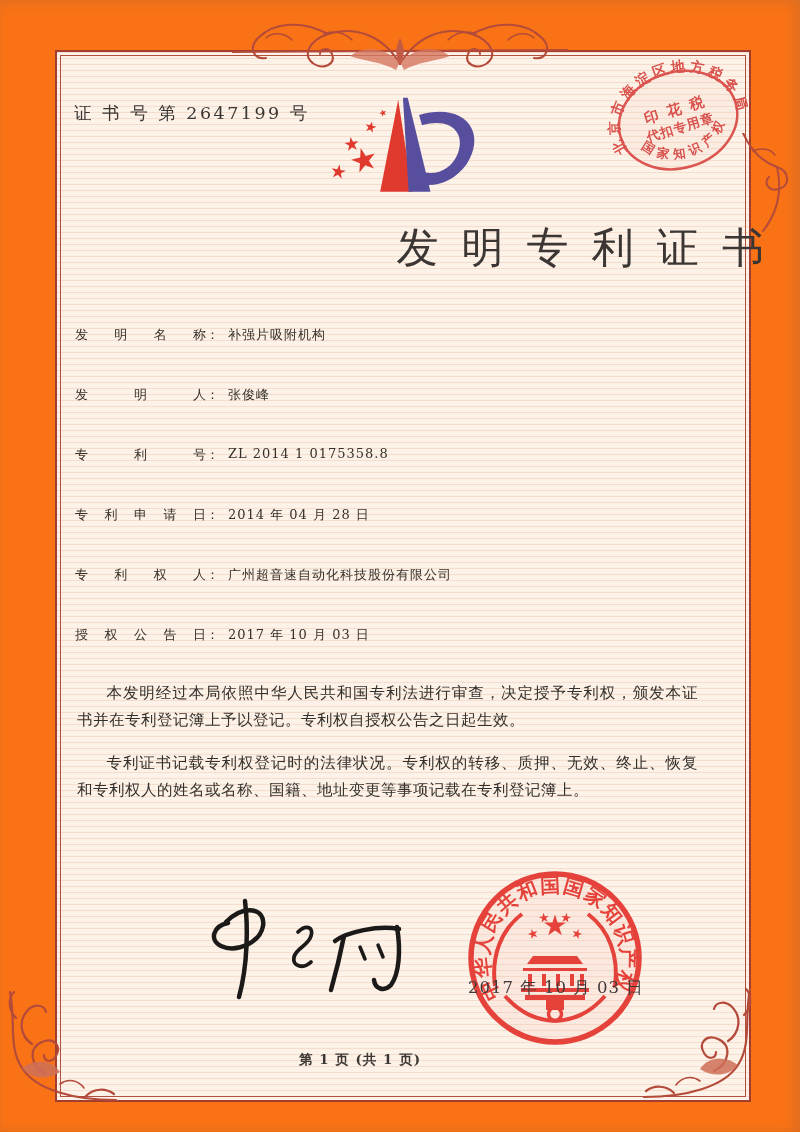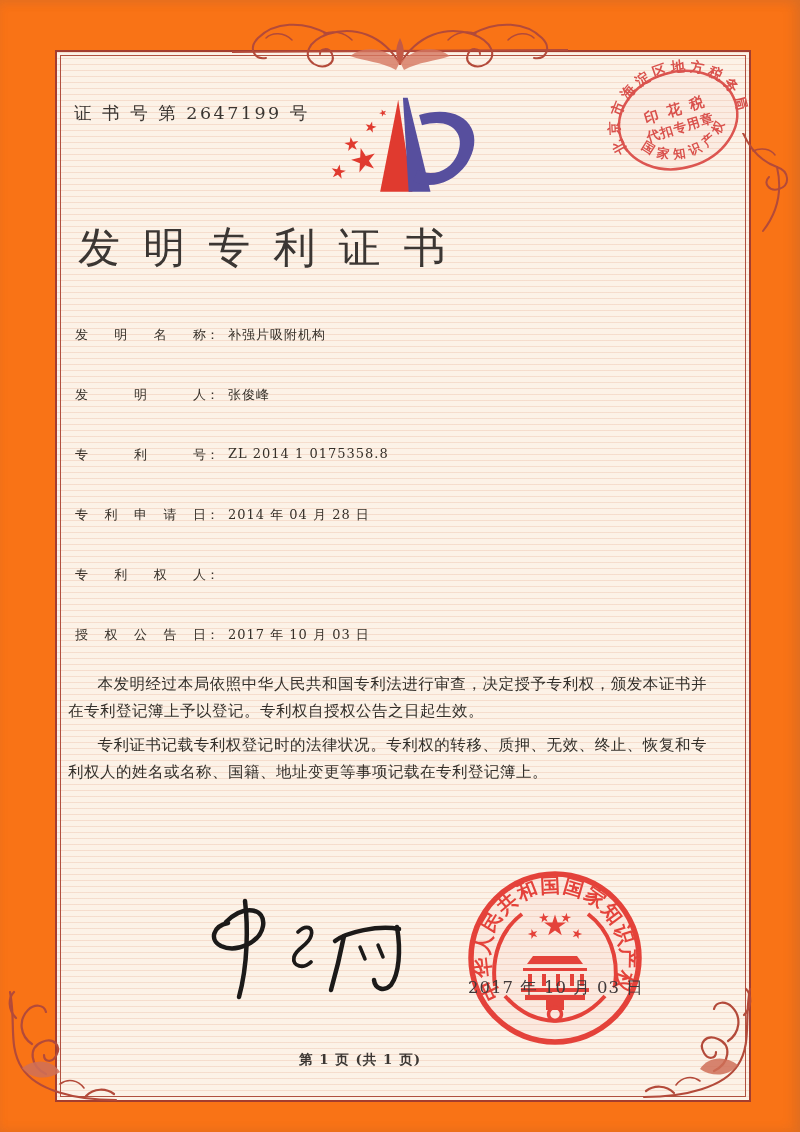--- a/index.html
+++ b/index.html
@@ -10,30 +10,30 @@
   .frame{position:absolute;left:55px;top:50px;width:692px;height:1048px;
          border:2.5px solid #a33d2f;z-index:1;
          background:
            repeating-linear-gradient(180deg, rgba(228,166,136,.28) 0px, rgba(228,166,136,.28) 1px, rgba(0,0,0,0) 1px, rgba(0,0,0,0) 6px),
            #fcf2e7;}
   .frame .inner{position:absolute;left:3px;top:3px;right:3px;bottom:3px;border:1px solid #b0503f;}
   .orn{position:absolute;z-index:2;}
   .layer{position:absolute;z-index:3;}
   .cert-no{left:74px;top:101px;font-size:17.5px;color:#3a3531;letter-spacing:2.5px;}
   .logo{left:302px;top:94px;}
-  .title{left:55px;top:220px;width:692px;text-align:left;font-size:42px;color:#3b3633;
-         letter-spacing:.55em;text-indent:.55em;font-weight:500;}
+  .title{left:55px;top:220px;width:692px;text-align:right;font-size:42px;color:#3b3633;
+         letter-spacing:.55em;text-indent:.55em;font-weight:500;padding-left:40px;}
   .fields{left:75px;top:326px;width:640px;}
   .frow{height:60px;font-size:13px;color:#363029;display:flex;align-items:flex-start;}
   .flabel{display:inline-block;width:131px;text-align:justify;text-align-last:justify;letter-spacing:0;}
   .fcolon{margin-right:9px;}
   .fvalue{letter-spacing:1px;}
   .body-text{left:61px;top:664px;width:653px;font-size:15.5px;line-height:27px;color:#332f2a;
              text-align:justify;letter-spacing:.5px;}
-  .body-text p{margin:7px;text-indent:1.9em;}
+  .body-text p{margin:16px;text-indent:1.9em;}
   .officials{left:87px;top:927px;font-size:18.5px;color:#393430;letter-spacing:4px;line-height:41px;}
   .sig{left:192px;top:896px;}
   .seal-wrap{left:465px;top:868px;z-index:4;}
   .seal-date{left:468px;top:977px;width:180px;font-size:16.5px;color:#40393a;letter-spacing:1px;z-index:5;white-space:nowrap;}
   .footer{left:240px;top:1051px;width:240px;text-align:center;font-size:13.5px;color:#3c3733;letter-spacing:1px;font-weight:bold;}
   .stamp-wrap{left:604px;top:58px;z-index:4;transform:rotate(-17deg);transform-origin:50% 50%;}
   svg text{font-family:"DejaVu Serif","Liberation Serif",serif;}
 </style>
 </head>
 <body>
@@ -125,20 +125,21 @@
         <span class="fvalue">ZL 2014 1 0175358.8</span>
     </div>
     <div class="frow">
       <span class="flabel">专利申请日</span>
         <span class="fcolon">：</span>
         <span class="fvalue">2014 年 04 月 28 日</span>
     </div>
     <div class="frow">
       <span class="flabel">专利权人</span>
         <span class="fcolon">：</span>
+        <span class="fvalue">广州超音速自动化科技股份有限公司</span>
     </div>
     <div class="frow">
       <span class="flabel">授权公告日</span>
         <span class="fcolon">：</span>
         <span class="fvalue">2017 年 10 月 03 日</span>
     </div>
   </div>
 
   <div class="layer body-text">
     <p>本发明经过本局依照中华人民共和国专利法进行审查，决定授予专利权，颁发本证书并在专利登记簿上予以登记。专利权自授权公告之日起生效。</p>

